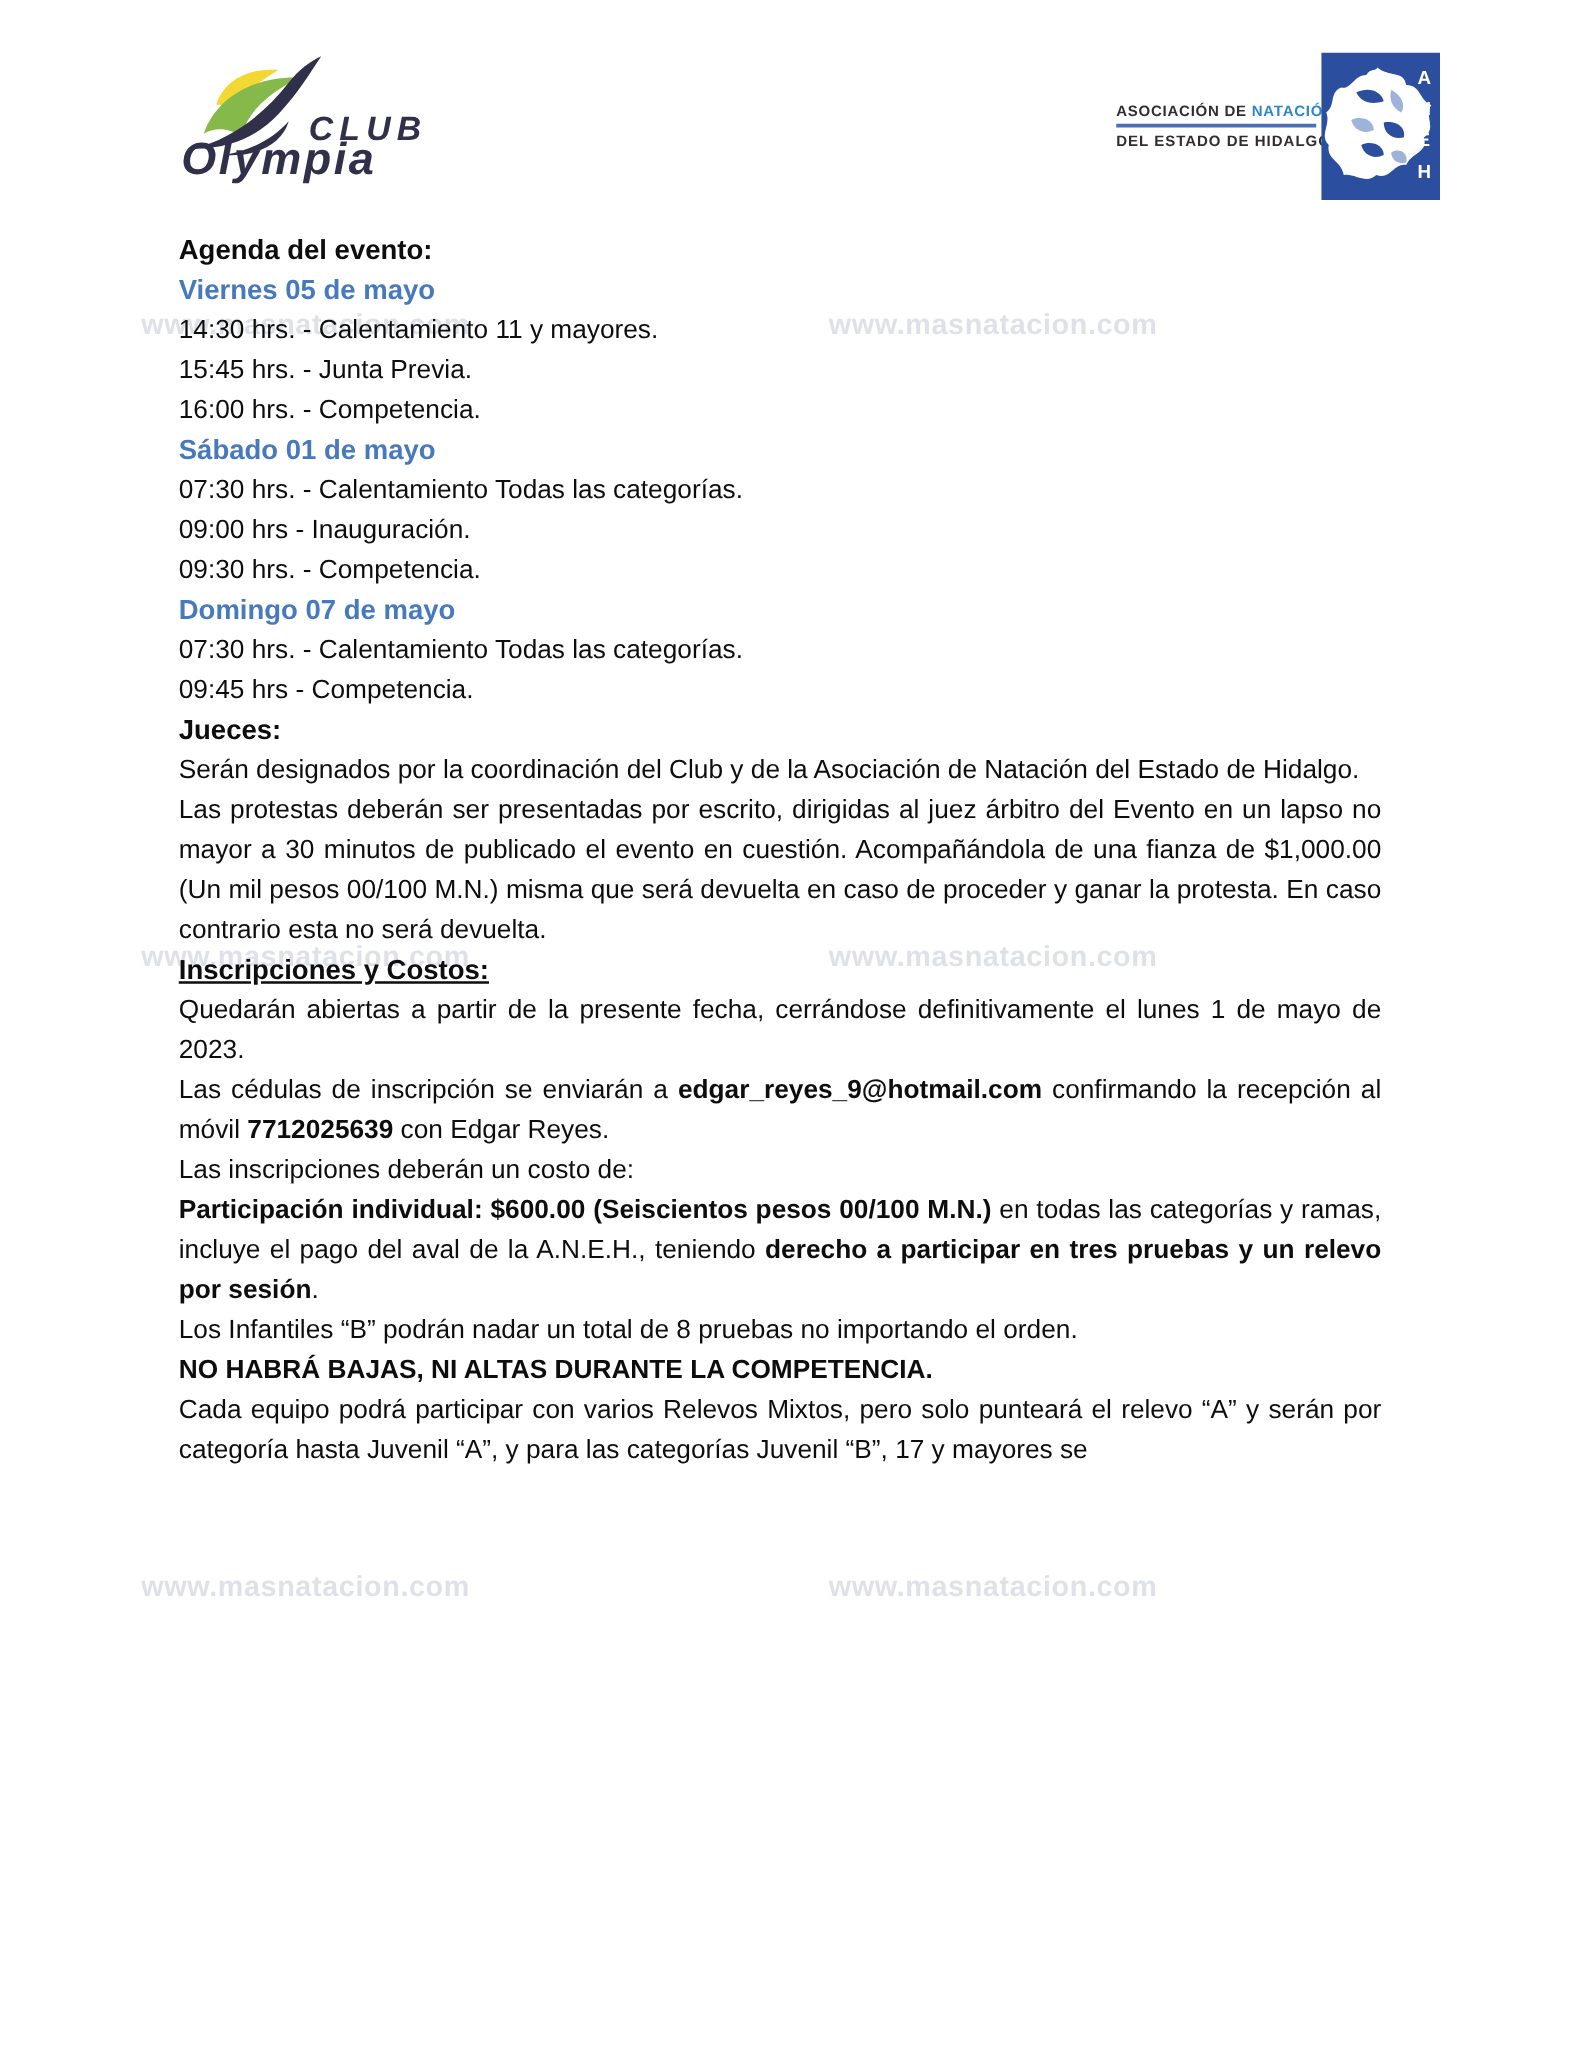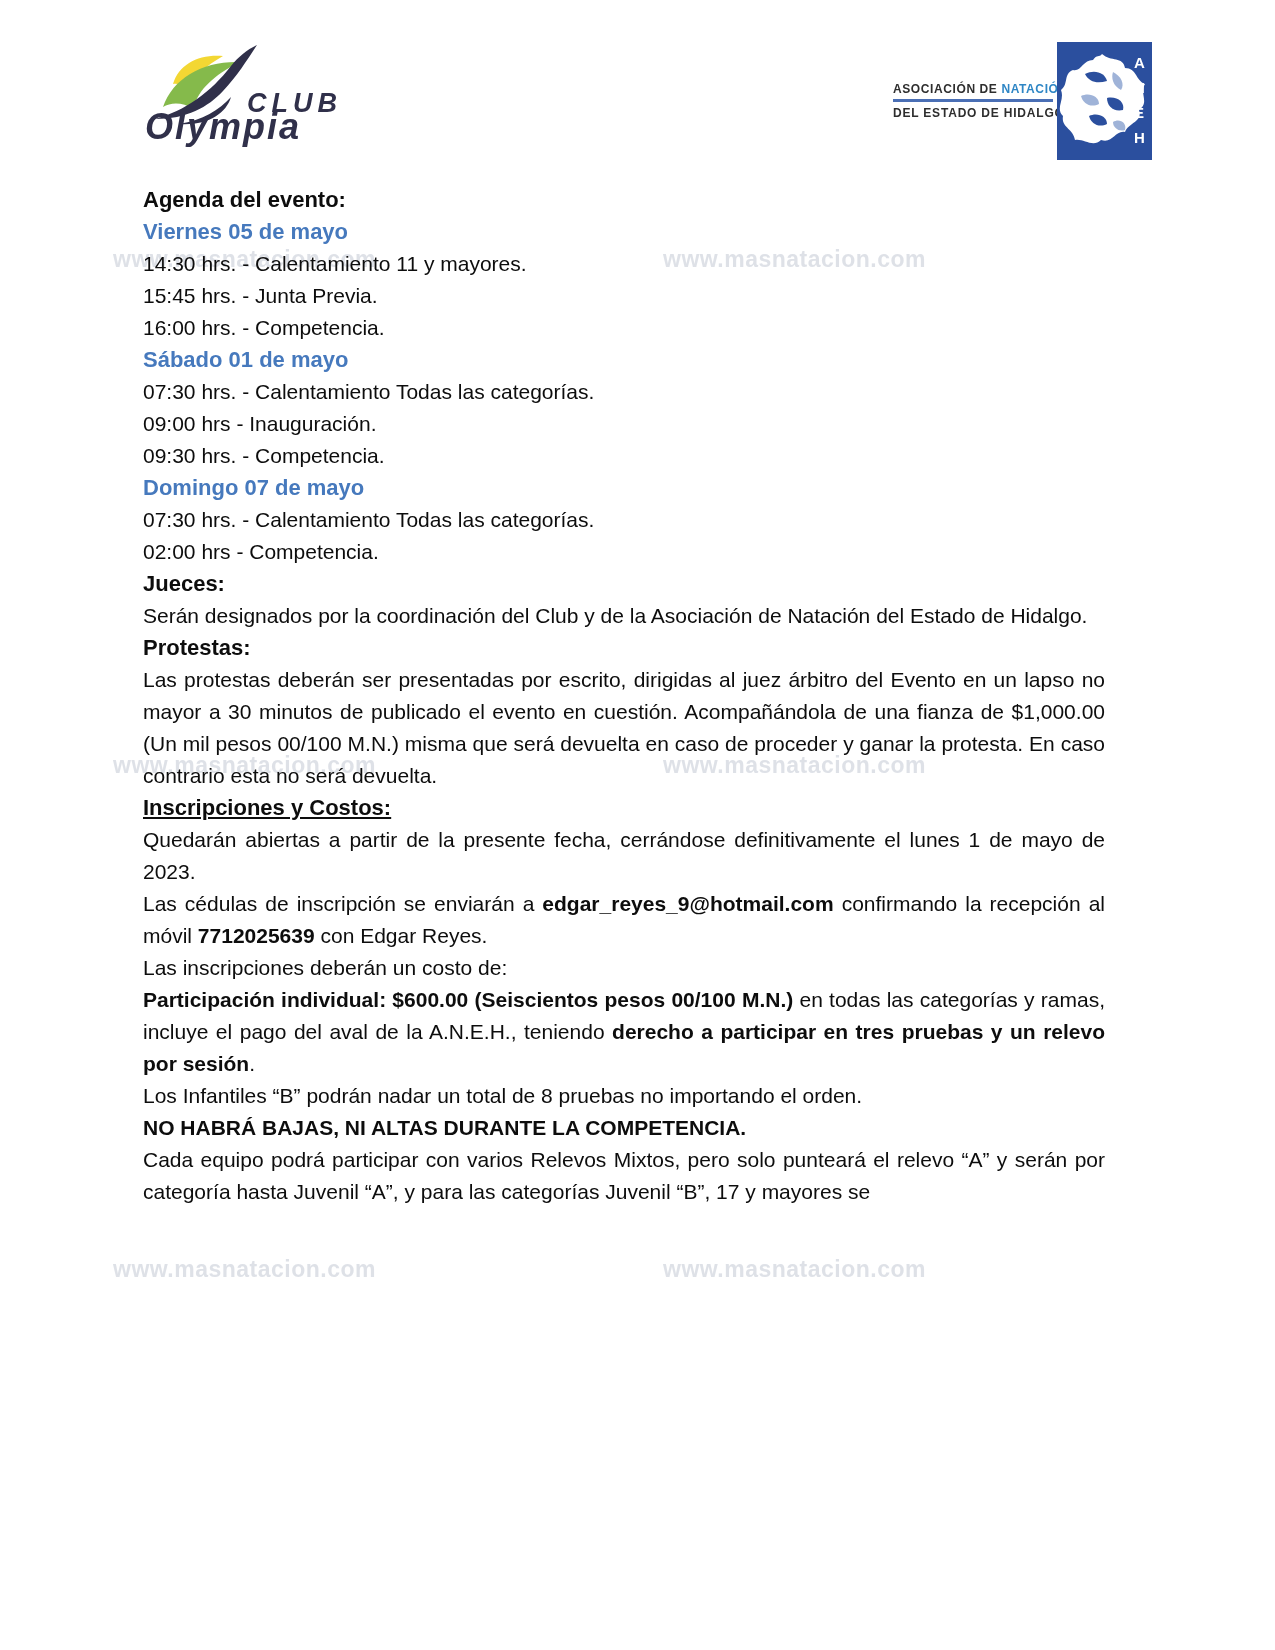--- a/index.html
+++ b/index.html
@@ -114,26 +114,25 @@
     <p>15:45 hrs. - Junta Previa.</p>
     <p>16:00 hrs. - Competencia.</p>
 
     <p class="day">Sábado 01 de mayo</p>
     <p>07:30 hrs. - Calentamiento Todas las categorías.</p>
     <p>09:00 hrs - Inauguración.</p>
     <p>09:30 hrs. - Competencia.</p>
 
     <p class="day">Domingo 07 de mayo</p>
     <p>07:30 hrs. - Calentamiento Todas las categorías.</p>
-    <p>02:00 hrs - Competencia.</p>
+    <p>09:45 hrs - Competencia.</p>
 
     <p class="sec-title mt-jueces">Jueces:</p>
     <p class="just">Serán designados por la coordinación del Club y de la Asociación de Natación del Estado de Hidalgo.</p>
 
-    <p class="sec-title mt-protestas">Protestas:</p>
     <p class="just">Las protestas deberán ser presentadas por escrito, dirigidas al juez árbitro del Evento en un lapso no mayor a 30 minutos de publicado el evento en cuestión. Acompañándola de una fianza de $1,000.00 (Un mil pesos 00/100 M.N.) misma que será devuelta en caso de proceder y ganar la protesta. En caso contrario esta no será devuelta.</p>
 
     <p class="sec-title mt-inscripciones">Inscripciones y Costos:</p>
     <p class="just">Quedarán abiertas a partir de la presente fecha, cerrándose definitivamente el lunes 1 de mayo de 2023.</p>
     <p class="just"><span>Las cédulas de inscripción se enviarán a </span><span class="b">edgar_reyes_9@hotmail.com</span><span> confirmando la recepción al móvil </span><span class="b">7712025639</span><span> con Edgar Reyes.</span></p>
 
     <p class="mt-costo-line">Las inscripciones deberán un costo de:</p>
 
     <p class="just mt-costos"><span class="b">Participación individual: $600.00 (Seiscientos pesos 00/100 M.N.)</span><span> en todas las categorías y ramas, incluye el pago del aval de la A.N.E.H., teniendo </span><span class="b">derecho a participar en tres pruebas y un relevo por sesión</span><span>.</span></p>
     <p>Los Infantiles “B” podrán nadar un total de 8 pruebas no importando el orden.</p>

